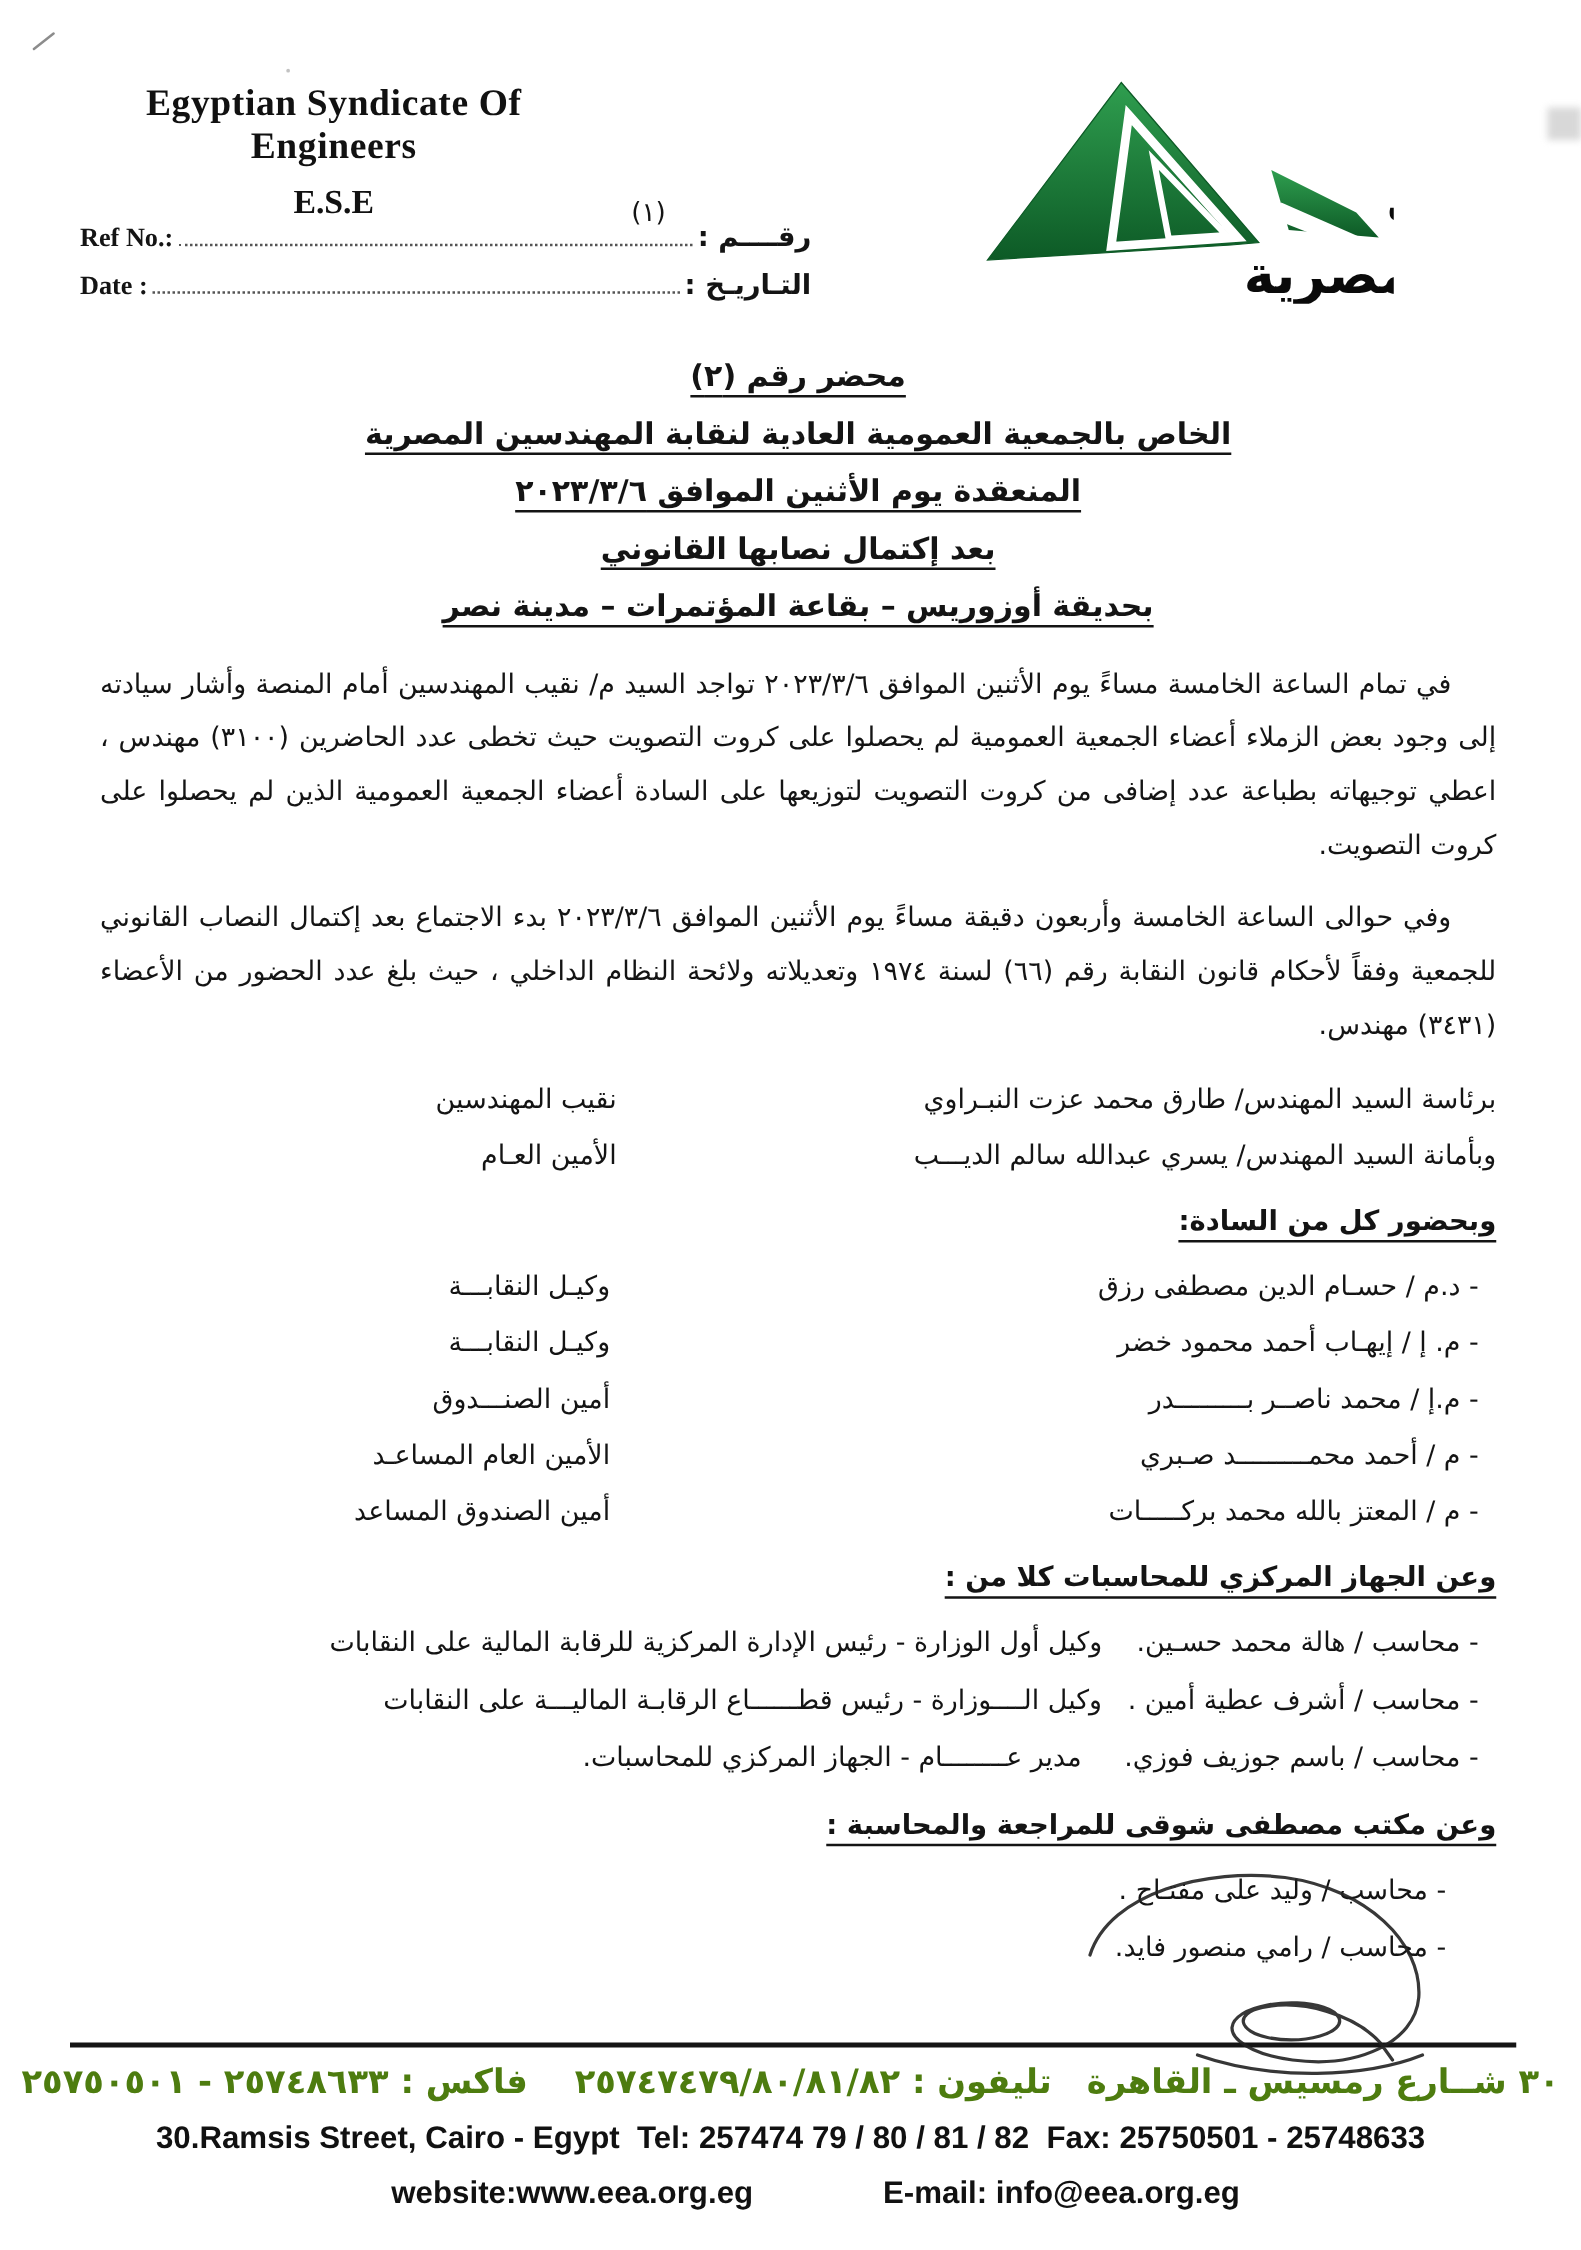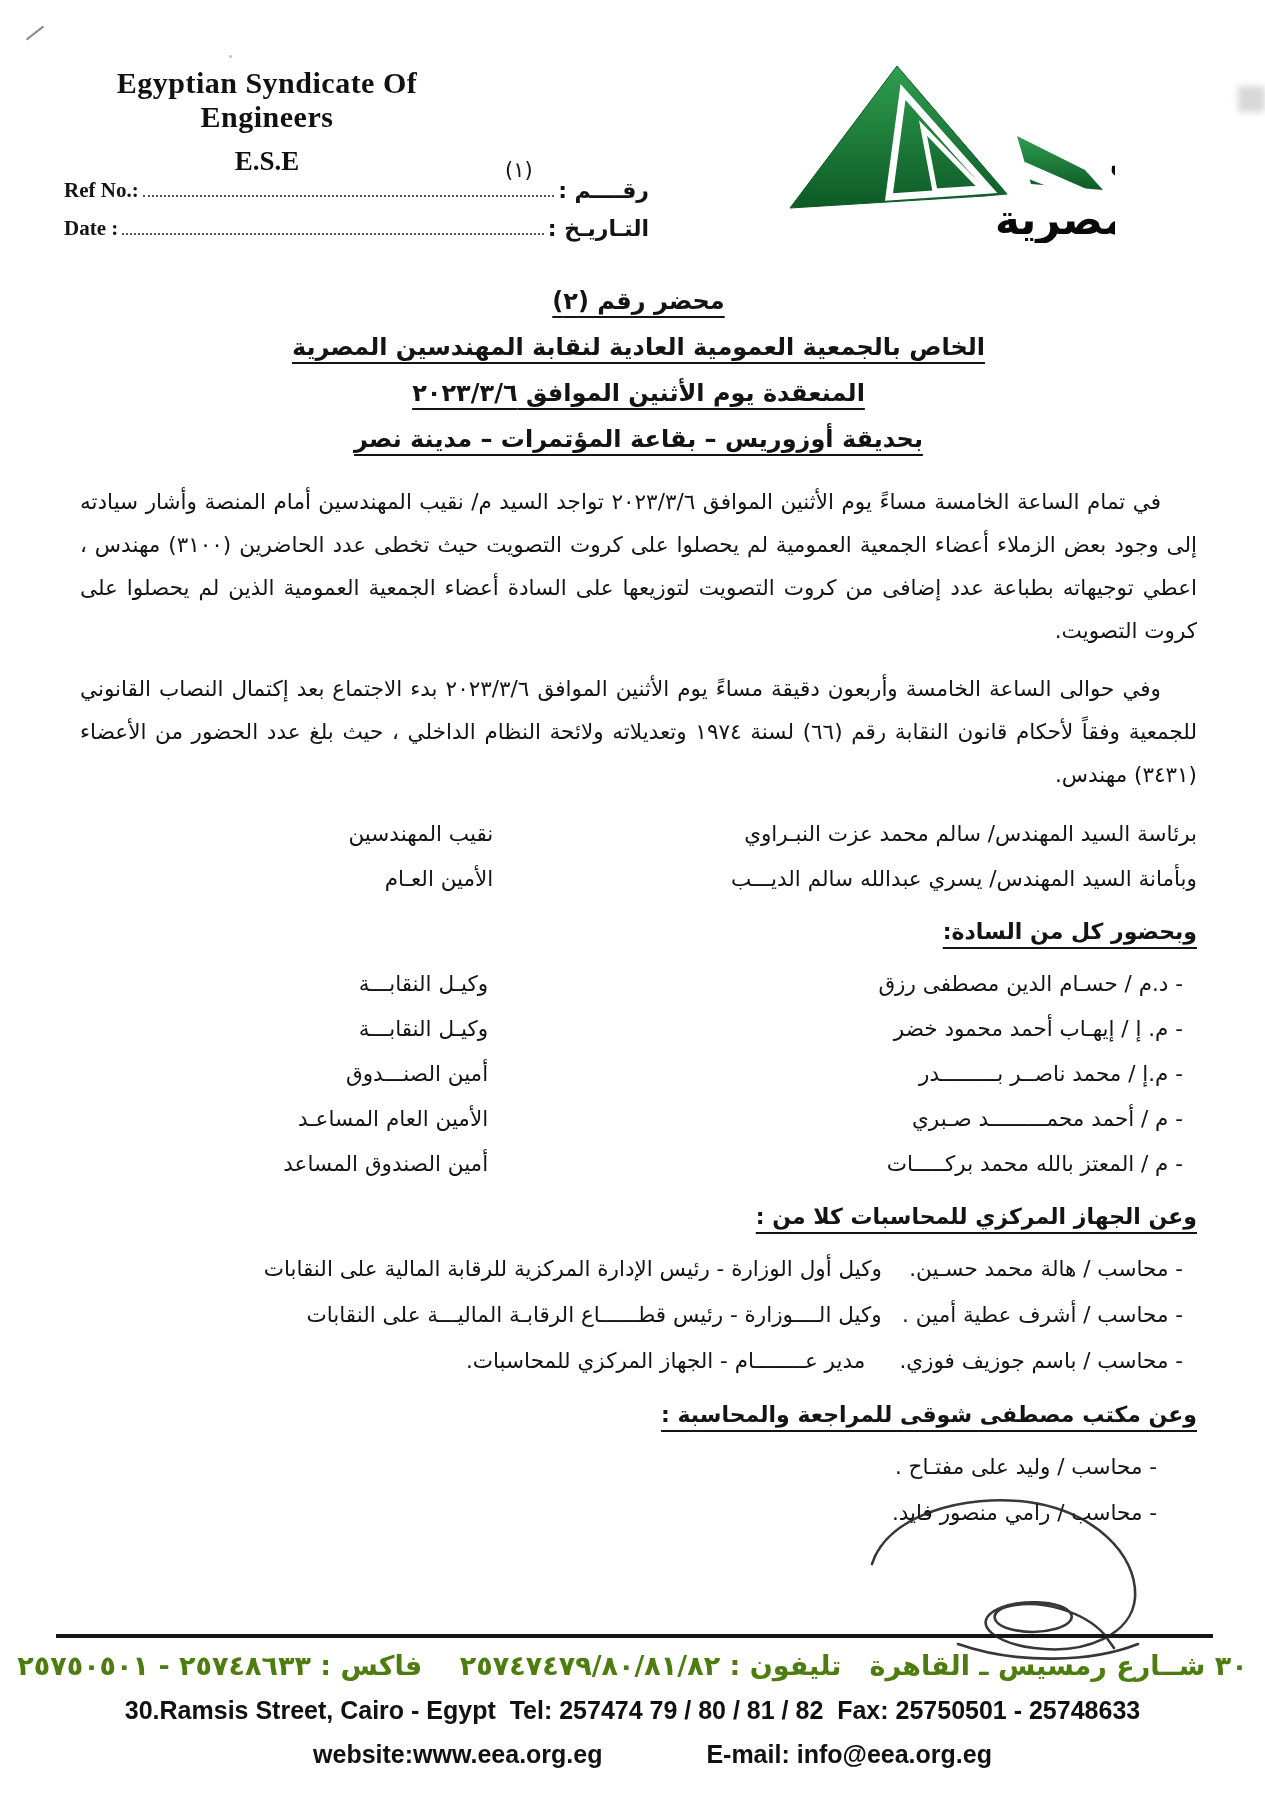--- a/index.html
+++ b/index.html
@@ -98,28 +98,29 @@
     <text x="325" y="112" text-anchor="end" direction="rtl" font-family="DejaVu Sans, sans-serif" font-size="27" font-weight="bold" fill="#0a0a0a" stroke="#ffffff" stroke-width="5" paint-order="stroke">نقابة المهندسين</text>
     <text x="210" y="176" text-anchor="end" direction="rtl" font-family="DejaVu Sans, sans-serif" font-size="42" font-weight="bold" fill="#0a0a0a">المصرية</text>
   </svg>
 
   <div class="content">
 
     <div class="title-block">
       <div class="title-line">محضر رقم (٢)</div>
       <div class="title-line">الخاص بالجمعية العمومية العادية لنقابة المهندسين المصرية</div>
       <div class="title-line">المنعقدة يوم الأثنين الموافق ٢٠٢٣/٣/٦</div>
+      <div class="title-line">بعد إكتمال نصابها القانوني</div>
       <div class="title-line">بحديقة أوزوريس – بقاعة المؤتمرات – مدينة نصر</div>
     </div>
 
     <p class="body">في تمام الساعة الخامسة مساءً يوم الأثنين الموافق ٢٠٢٣/٣/٦ تواجد السيد م/ نقيب المهندسين أمام المنصة وأشار سيادته إلى وجود بعض الزملاء أعضاء الجمعية العمومية لم يحصلوا على كروت التصويت حيث تخطى عدد الحاضرين (٣١٠٠) مهندس ، اعطي توجيهاته بطباعة عدد إضافى من كروت التصويت لتوزيعها على السادة أعضاء الجمعية العمومية الذين لم يحصلوا على كروت التصويت.</p>
     <p class="body">وفي حوالى الساعة الخامسة وأربعون دقيقة مساءً يوم الأثنين الموافق ٢٠٢٣/٣/٦ بدء الاجتماع بعد إكتمال النصاب القانوني للجمعية وفقاً لأحكام قانون النقابة رقم (٦٦) لسنة ١٩٧٤ وتعديلاته ولائحة النظام الداخلي ، حيث بلغ عدد الحضور من الأعضاء (٣٤٣١) مهندس.</p>
 
     <div class="pair-row">
-      <span class="pair-name">برئاسة السيد المهندس/ سالم محمد عزت النبـراوي</span>
+      <span class="pair-name">برئاسة السيد المهندس/ طارق محمد عزت النبـراوي</span>
       <span class="pair-role">نقيب المهندسين</span>
     </div>
     <div class="pair-row">
       <span class="pair-name">وبأمانة السيد المهندس/ يسري عبدالله سالم الديـــب</span>
       <span class="pair-role">الأمين العـام</span>
     </div>
 
     <div class="section-heading">
       <span>وبحضور كل من السادة:</span>
     </div>

